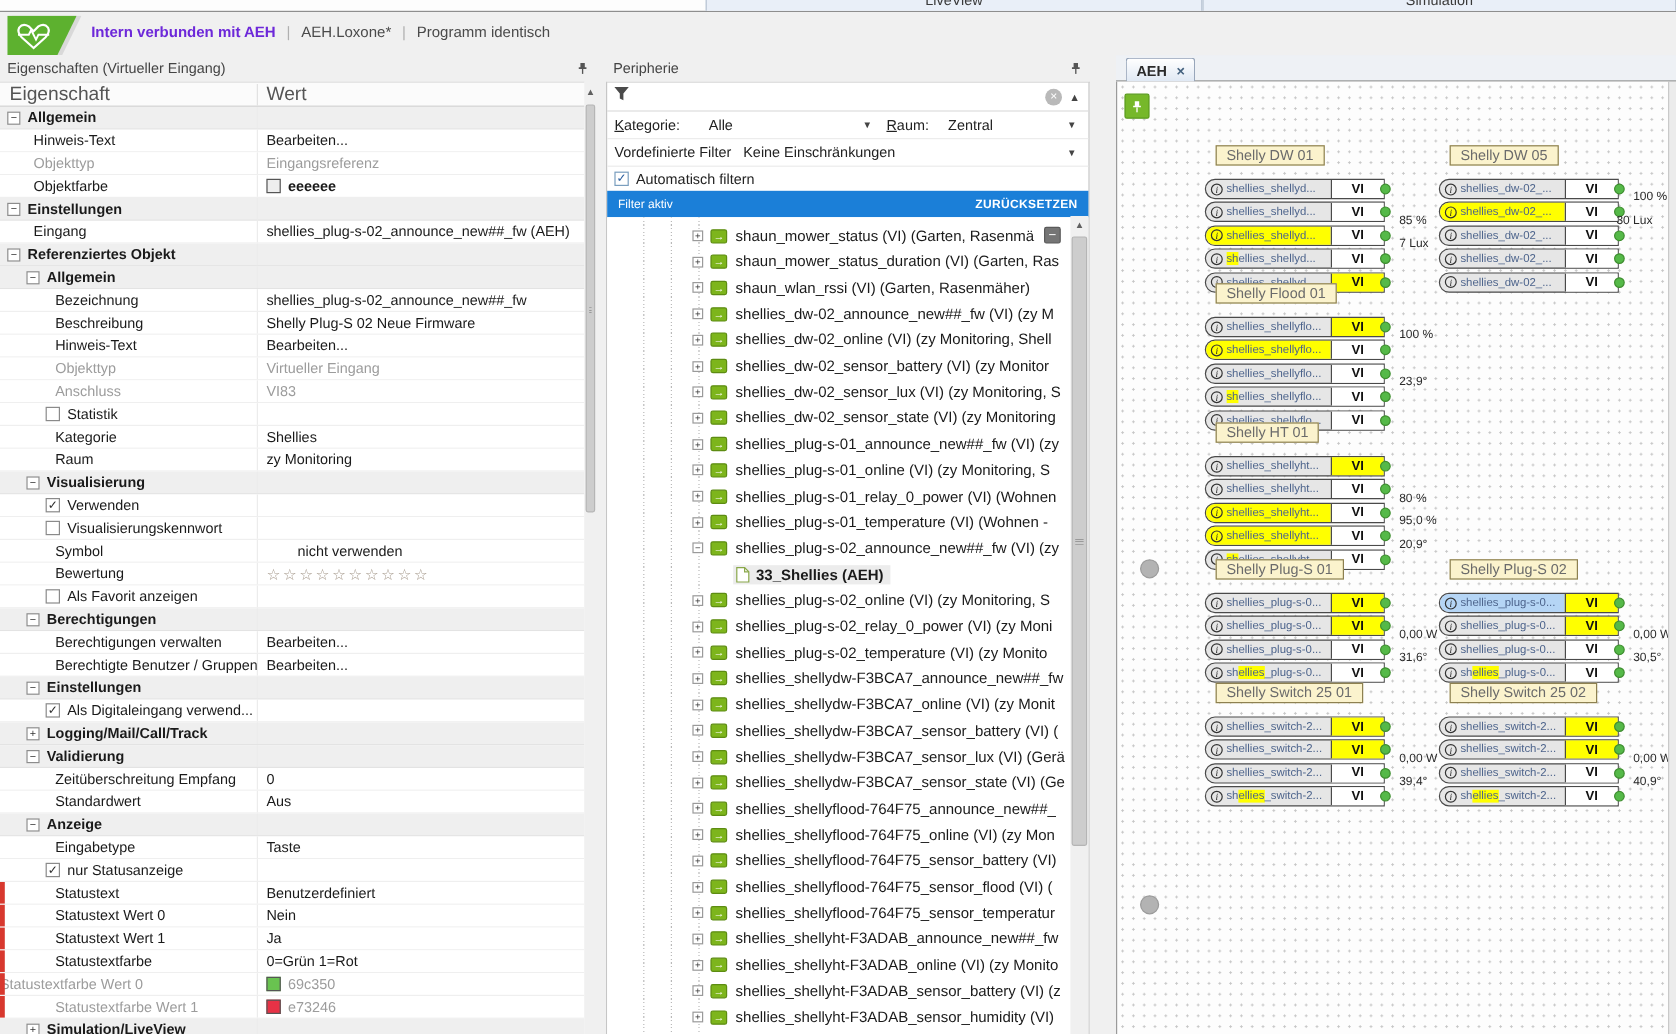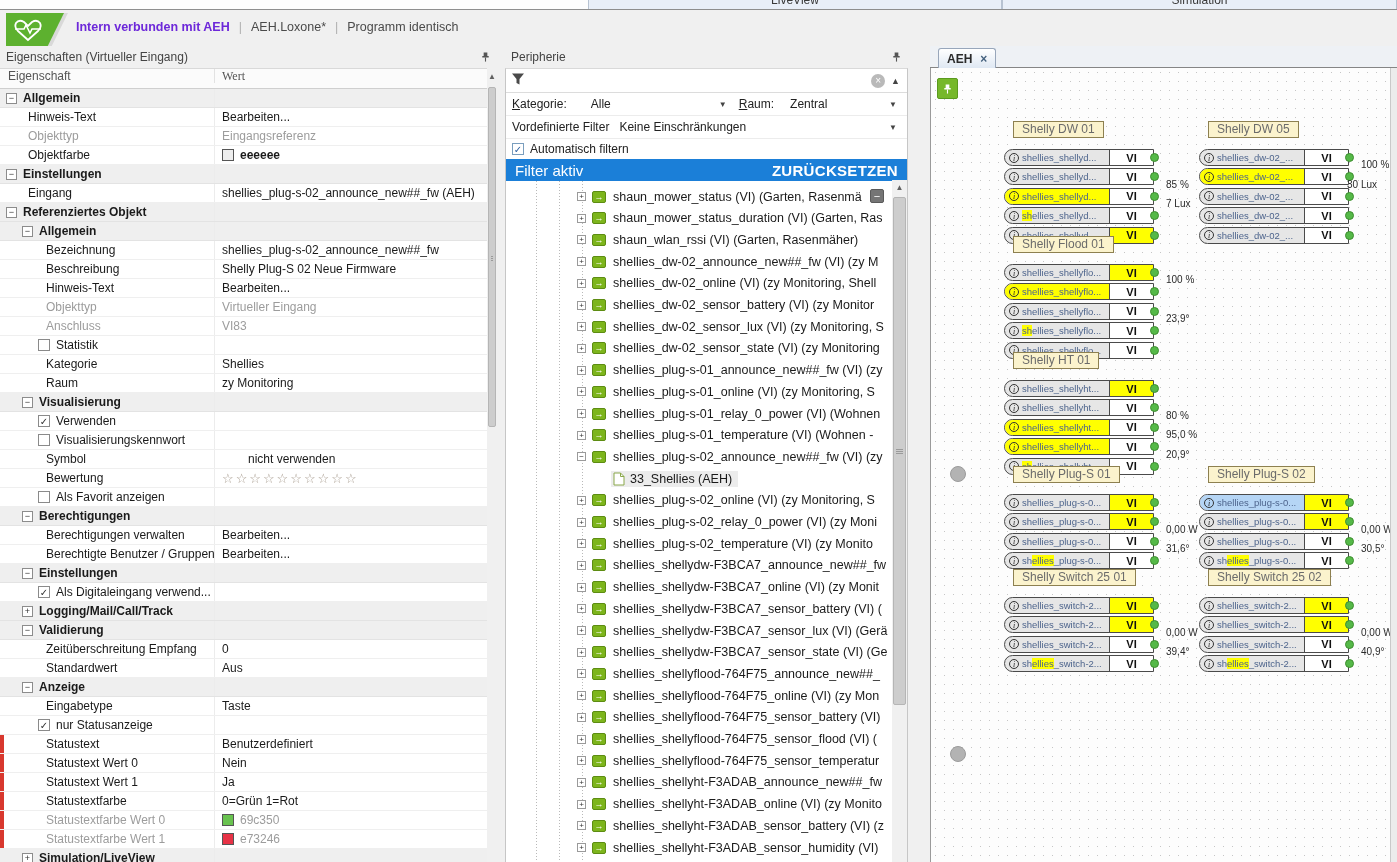--- a/index.html
+++ b/index.html
@@ -19,23 +19,23 @@
   .logo { position:absolute; left:6px; top:2px; width:58px; height:33px; background:#5db12f; clip-path:polygon(0 0,100% 0,72% 100%,0 100%); display:flex; align-items:center; }
   .logo svg { margin-left:5px; }
   .apptitle { position:absolute; left:76px; top:9px; font-size:12.5px; color:#4a4a4a; }
   .apptitle b { color:#6d28d9; }
   .apptitle .sep { color:#b0b0b0; margin:0 9px; }
   
   .ptitle { position:absolute; top:46px; height:22px; background:#f0f0f0; font-size:12px; color:#444; display:flex; align-items:center; padding:0 6px; }
   .ptitle .pin { margin-left:auto; }
   
   .propwrap { position:absolute; left:0; top:68px; width:487px; height:794px; background:#fff; border-top:1px solid #d9d9d9; }
-  .prophead { display:flex; height:20px; border-bottom:1px solid #cfcfcf; background:#fbfbfb; font-size:12px; color:#555; align-items:flex-start; }
+  .prophead { display:flex; height:20px; border-bottom:1px solid #cfcfcf; background:#fbfbfb; font-size:16px; color:#555; align-items:flex-end; }
   .prophead .c1 { width:215px; padding-left:8px; border-right:1px solid #e2e2e2; }
-  .prophead .c2 { flex:1; padding-left:7px;font-family:Liberation Serif, serif; }
+  .prophead .c2 { flex:1; padding-left:7px; }
   .prows { position:absolute; left:0; top:20px; right:0; bottom:0; overflow:hidden; }
   .prow { display:flex; height:19px; align-items:center; border-bottom:1px solid #efefef; font-size:12px; color:#1a1a1a; position:relative; background:#fff; }
   .prow.pgroup { background:#efefef; font-weight:bold; border-bottom:1px solid #e3e3e3; }
   .prow .lc { width:215px; display:flex; align-items:center; height:100%; border-right:1px solid #ececec; overflow:hidden; white-space:nowrap; }
   .prow .vc { flex:1; display:flex; align-items:center; height:100%; padding-left:7px; overflow:hidden; white-space:nowrap; }
   .prow .vc.vindent { padding-left:33px; }
   .prow.red::before { content:""; position:absolute; left:0; top:0; width:4px; height:100%; background:#d8382e; }
   .gray { color:#9c9c9c; }
   .expbox { width:11px; height:11px; border:1px solid #8c8c8c; background:#fff; font-size:9px; line-height:9px; text-align:center; color:#333; flex:0 0 11px; margin-right:6px; font-weight:normal; }
   .pgroup .expbox { font-weight:normal; }
@@ -50,21 +50,21 @@
   
   .midpanel { position:absolute; left:505px; top:68px; width:403px; height:794px; background:#fff; border-left:1px solid #c6c6c6; border-right:1px solid #c6c6c6; border-top:1px solid #d9d9d9; }
   .srow { display:flex; align-items:center; height:24px; border-bottom:1px solid #dcdcdc; padding:0 5px; }
   .srow input { flex:1; border:none; outline:none; font-size:12px; margin:0 4px; height:18px; }
   .clearbtn { width:14px; height:14px; border-radius:50%; background:#b9b9b9; color:#fff; font-size:10px; line-height:14px; text-align:center; margin-right:6px; }
   .collbtn { font-size:9px; color:#444; margin-right:2px; }
   .frow { display:flex; align-items:center; height:23px; font-size:12px; color:#222; padding:0 6px; }
   .combo { display:flex; align-items:center; font-size:12px; color:#222; }
   .combo .arr { margin-left:auto; font-size:8px; color:#444; padding:0 4px; }
   .ul-first::first-letter { text-decoration:underline; }
-  .filterbar { display:flex; align-items:center; height:22px; color:#fff; font-size:15px; padding:0 9px; }
+  .filterbar { display:flex; align-items:center; height:22px; color:#fff; font-size:10px; padding:0 9px; }
   .filterbar .reset { margin-left:auto; font-weight:bold; letter-spacing:0.3px; }
   .tree { position:absolute; left:0; top:112px; right:15px; bottom:0; overflow:hidden; background:#fff; }
   .guide { position:absolute; top:0; bottom:0; width:1px; background:repeating-linear-gradient(to bottom,#b9b9b9 0 1px,transparent 1px 3px); }
   .titem { position:absolute; left:0; height:21px; display:flex; align-items:center; font-size:12.5px; color:#1a1a1a; white-space:nowrap; width:100%; overflow:hidden; }
   .texp { width:9px; height:9px; border:1px solid #9a9a9a; background:#fff; font-size:8px; line-height:7px; text-align:center; color:#333; flex:0 0 9px; margin-right:6px; }
   .tico { width:14px; height:12px; background:#7db51c; border:1px solid #5d8c12; border-radius:2px; color:#fff; font-size:9px; line-height:10px; text-align:center; font-weight:bold; flex:0 0 14px; margin-right:7px; }
   .tchild-label { background:#ececec; font-weight:bold; padding:1px 6px 1px 2px; display:flex; align-items:center; }
   .badge { position:absolute; width:14px; height:14px; background:#757575; border:1px solid #5a5a5a; border-radius:2px; color:#fff; font-size:11px; line-height:12px; text-align:center; }
   
   .cv-tabstrip { position:absolute; left:930px; top:46px; width:467px; height:22px; background:#eef1f5; border-bottom:1px solid #858585; }
@@ -422,21 +422,21 @@
       </div>
       <div class="prow red">
         <div class="lc" style="padding-left: 46px;">
           <span>Statustextfarbe</span>
         </div>
         <div class="vc">
           <span>0=Grün 1=Rot</span>
         </div>
       </div>
       <div class="prow red">
-        <div class="lc" style="padding-left: 46px;">
+        <div class="lc" style="">
           <span class="gray">Statustextfarbe Wert 0</span>
         </div>
         <div class="vc">
           <span class="swatch" style="background: rgb(105, 195, 80);"></span>
           <span class="gray">69c350</span>
         </div>
       </div>
       <div class="prow red">
         <div class="lc" style="padding-left: 46px;">
           <span class="gray">Statustextfarbe Wert 1</span>
@@ -572,21 +572,21 @@
         <span>shellies_plug-s-02_announce_new##_fw (VI) (zy</span>
       </div>
       <div class="titem" style="top: 287.1px; padding-left: 105px;">
         <span class="tchild-label">
           <span>
             <svg width="12" height="14" viewBox="0 0 12 14" style="display:block;margin-right:5px;">
               <path d="M1 1h6.5L11 4.5V13H1z" fill="#fff" stroke="#8aa84a"></path>
               <path d="M7.5 1v3.5H11" fill="none" stroke="#8aa84a"></path>
             </svg>
           </span>
-          <span style="font-weight: normal;">33_Shellies (AEH)</span>
+          <span style="font-weight: bold;">33_Shellies (AEH)</span>
         </span>
       </div>
       <div class="titem" style="top: 308.8px; padding-left: 71px;">
         <span class="texp">+</span>
         <span class="tico">→</span>
         <span>shellies_plug-s-02_online (VI) (zy Monitoring, S</span>
       </div>
       <div class="titem" style="top: 330.5px; padding-left: 71px;">
         <span class="texp">+</span>
         <span class="tico">→</span>

